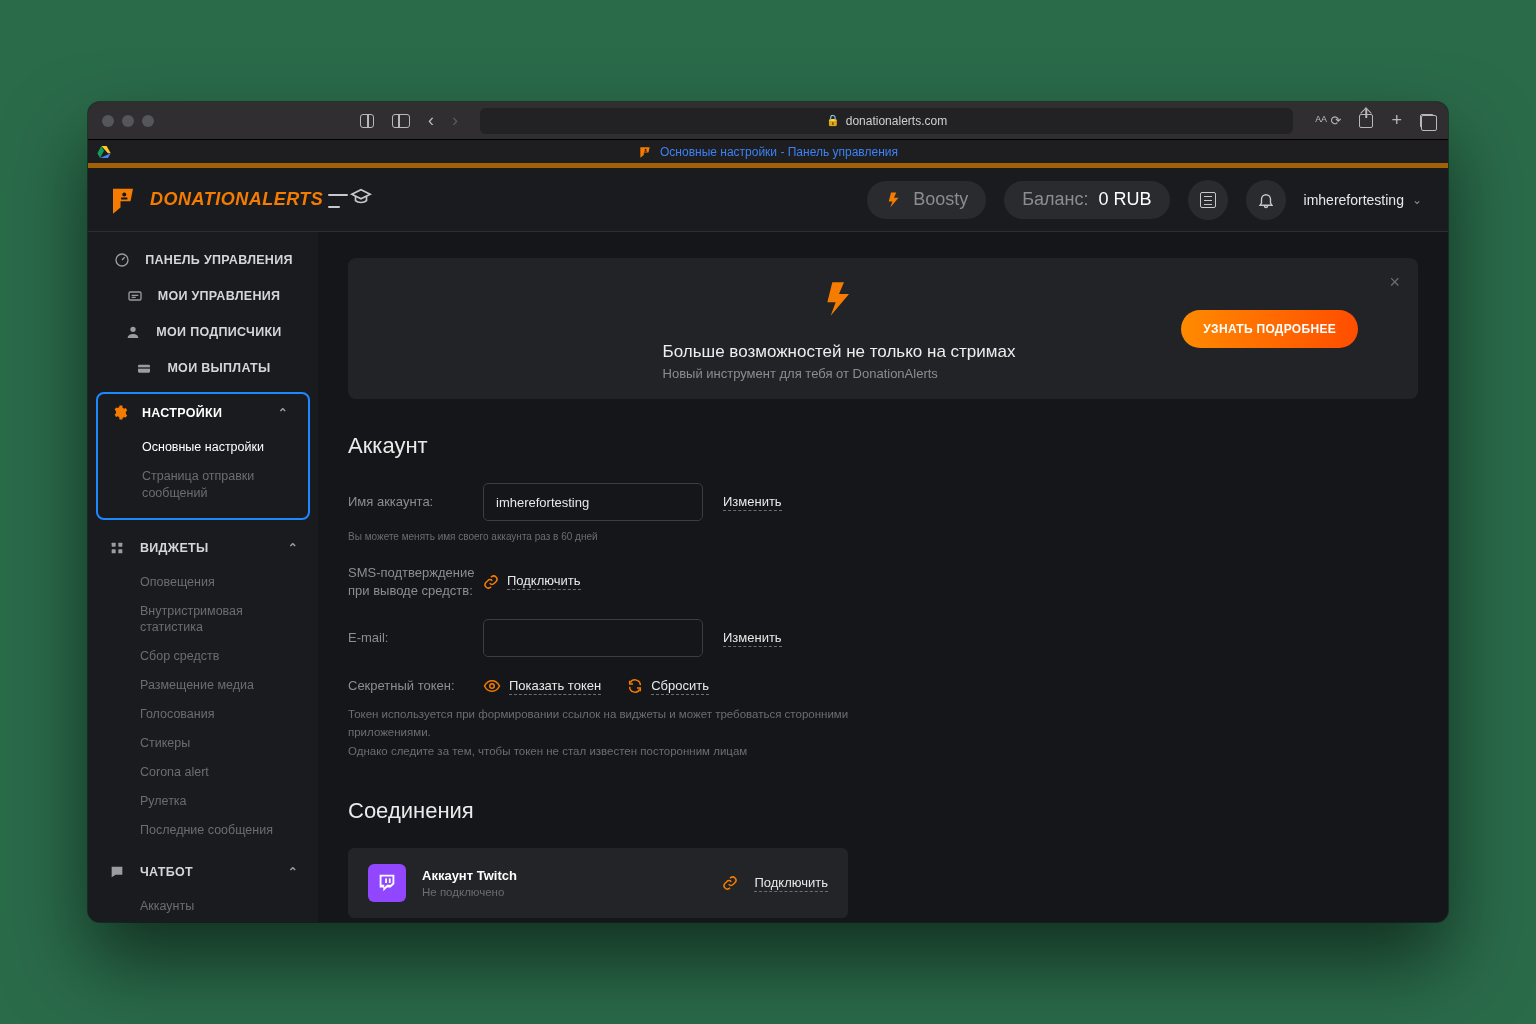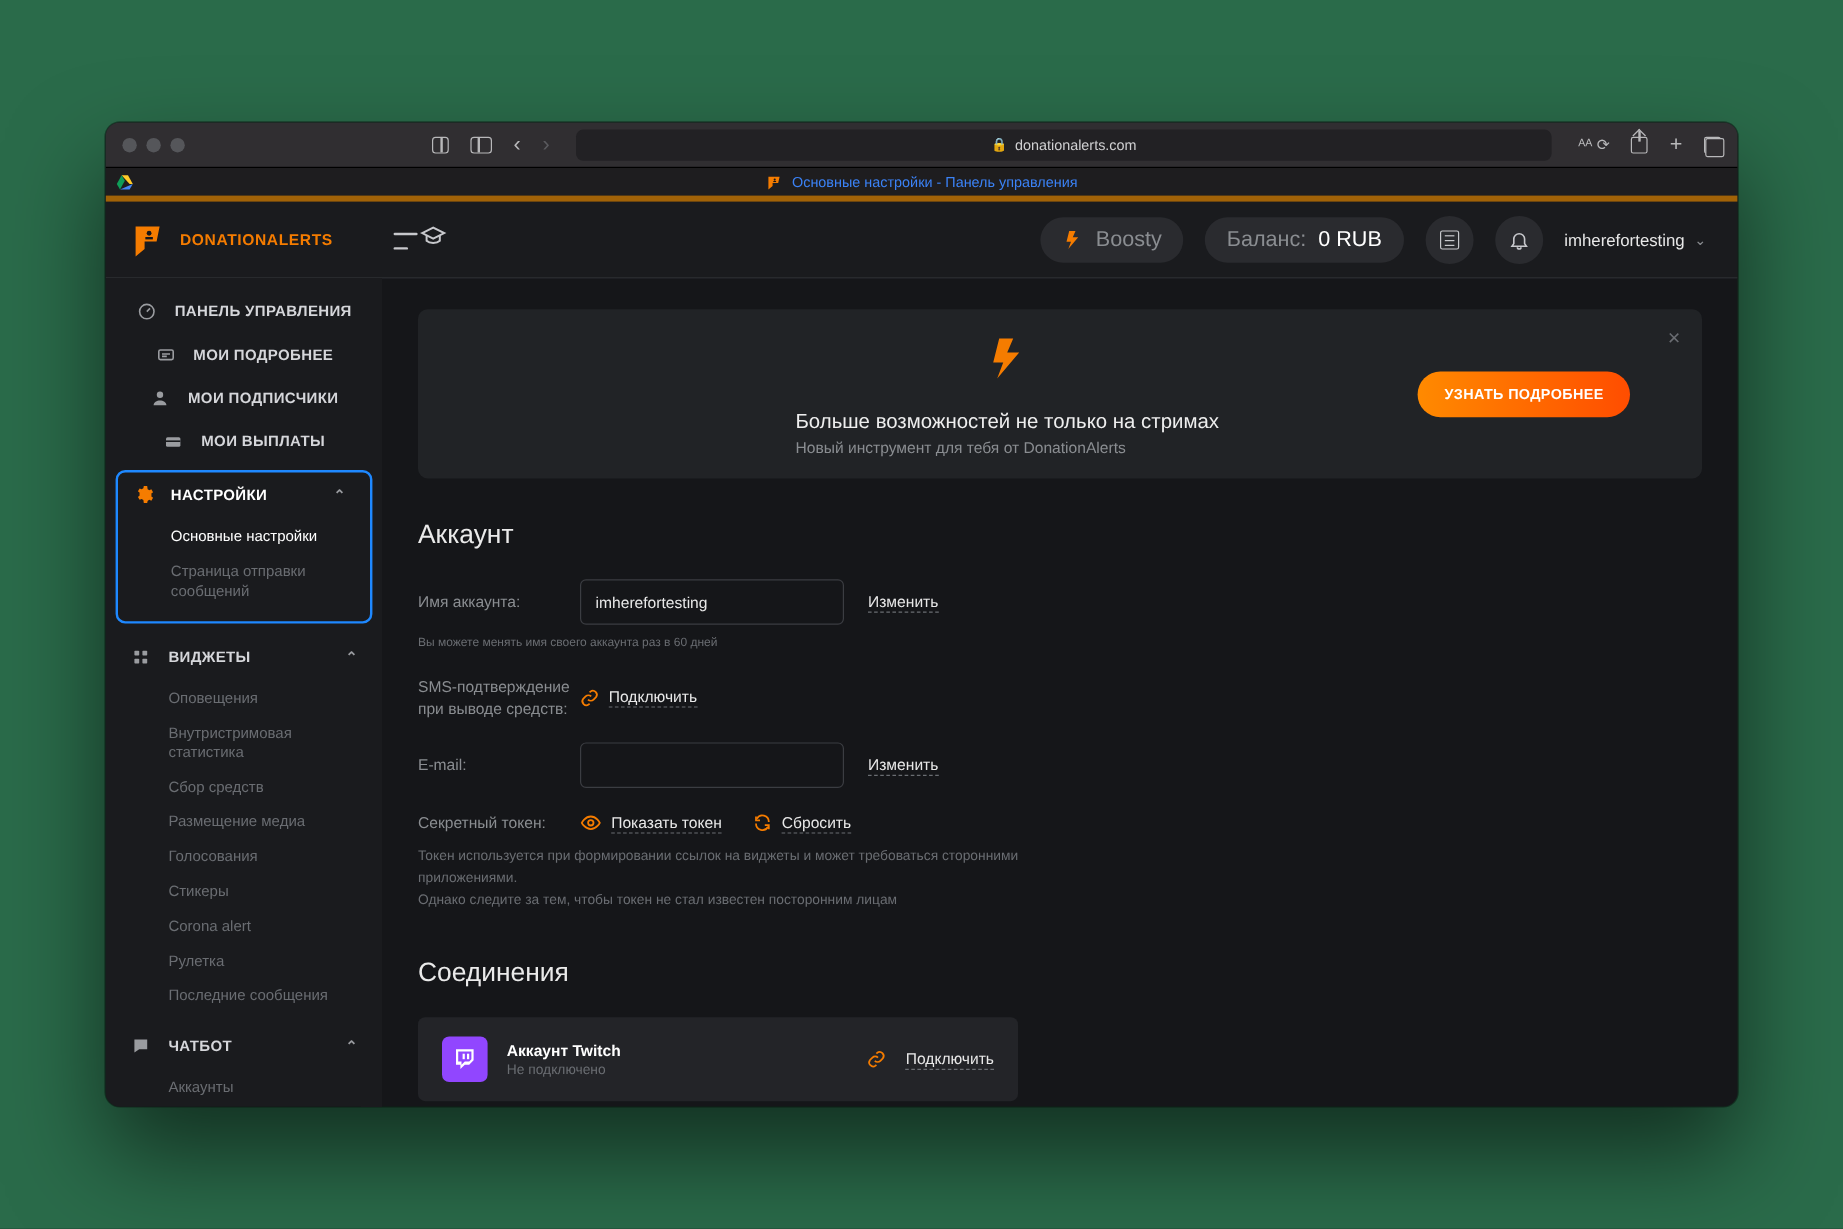--- a/index.html
+++ b/index.html
@@ -67,21 +67,21 @@
   .tab-strip{height:28px;background:var(--tab-strip);display:flex;align-items:center;justify-content:center;gap:8px;color:#3b82f6;font-size:12px;border-bottom:5px solid #a16207;position:relative;}
   .tab-strip .gdrive{position:absolute;left:8px;top:50%;transform:translateY(-50%);width:16px;height:16px;}
   .gdrive svg{display:block;}
   .tab-fav{width:14px;height:14px;border-radius:3px;display:flex;align-items:center;justify-content:center;}
   .tab-fav svg{display:block;}
 
   
   .topbar{height:64px;background:var(--topbar-bg);display:flex;align-items:center;padding-right:26px;border-bottom:1px solid var(--divider);}
   .brand{width:230px;display:flex;align-items:center;gap:12px;padding-left:20px;}
   .brand-logo{width:30px;height:30px;}
-  .brand-name{color:var(--accent);font-weight:700;font-size:13px;letter-spacing:.5px;}
+  .brand-name{color:var(--accent);font-weight:700;font-size:18px;letter-spacing:.5px;font-style:italic;}
   .top-actions{display:flex;align-items:center;gap:22px;padding-left:10px;color:#c7c8cc;flex:1;}
   .burger{width:20px;height:2px;background:#c7c8cc;position:relative;border-radius:2px;}
   .burger::before,.burger::after{content:"";position:absolute;left:0;height:2px;background:#c7c8cc;border-radius:2px;}
   .burger::before{width:20px;top:-6px;} .burger::after{width:12px;top:6px;}
   .cap-ic{font-size:18px;}
   .top-right{display:flex;align-items:center;gap:18px;}
   .pill{background:var(--pill-bg);border-radius:22px;height:38px;display:flex;align-items:center;padding:0 18px;gap:10px;color:#c7c8cc;font-size:18px;}
   .boosty-ic svg{display:block;}
   .balance .amt{color:#fff;}
   .circ-btn{width:40px;height:40px;border-radius:50%;background:var(--pill-bg);display:flex;align-items:center;justify-content:center;color:#c7c8cc;}
@@ -253,21 +253,21 @@
           </span>
         <span>ПАНЕЛЬ УПРАВЛЕНИЯ</span>
       </div>
       <div class="nav-item">
         <span class="ic">
             <svg width="16" height="16" viewBox="0 0 24 24" fill="none" stroke="currentColor" stroke-width="2">
               <rect x="3" y="6" width="18" height="12" rx="2"></rect>
               <path d="M7 11h10M7 14h6"></path>
             </svg>
           </span>
-        <span>МОИ ПОДРОБНЕЕ</span>
+        <span>МОИ УПРАВЛЕНИЯ</span>
       </div>
       <div class="nav-item">
         <span class="ic">
             <svg width="16" height="16" viewBox="0 0 24 24" fill="currentColor">
               <circle cx="12" cy="8" r="4"></circle>
               <path d="M4 21c0-4 4-6 8-6s8 2 8 6Z"></path>
             </svg>
           </span>
         <span>МОИ ПОДПИСЧИКИ</span>
       </div>

